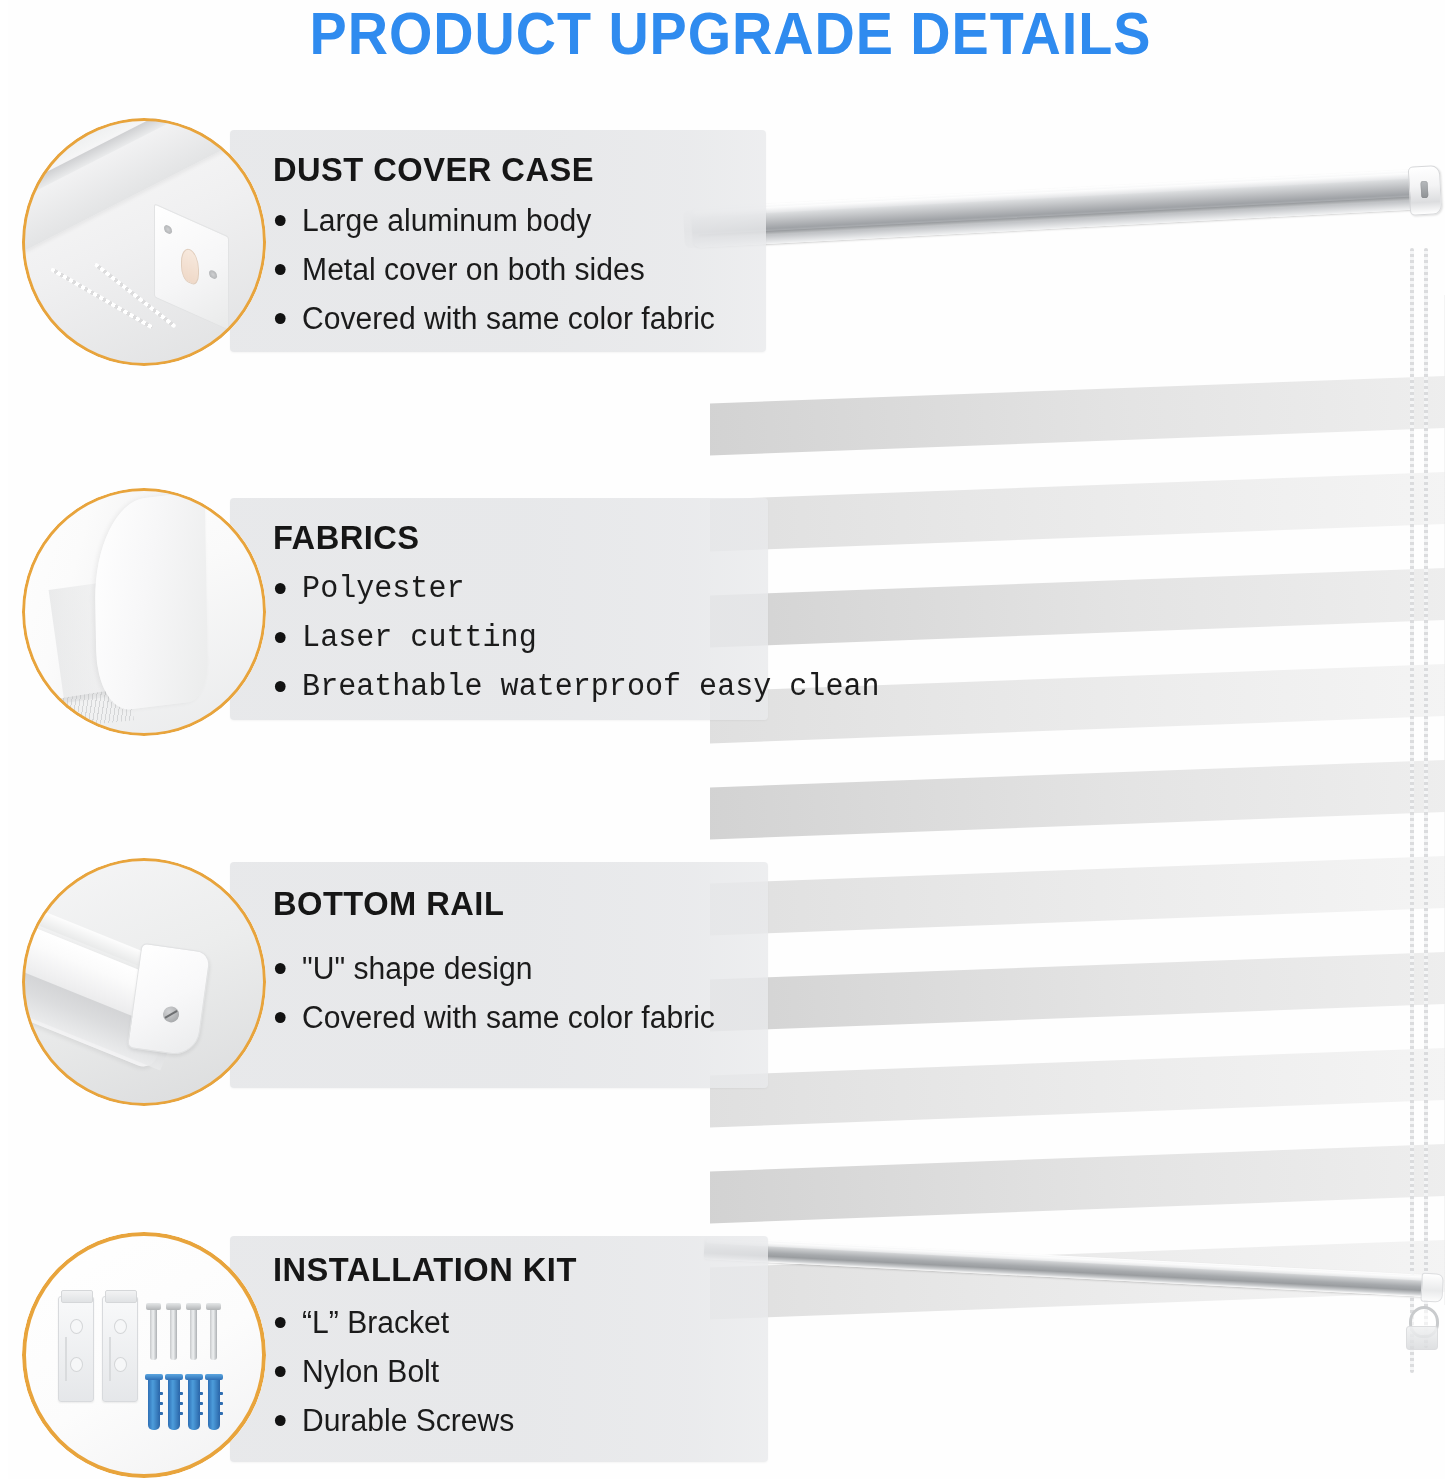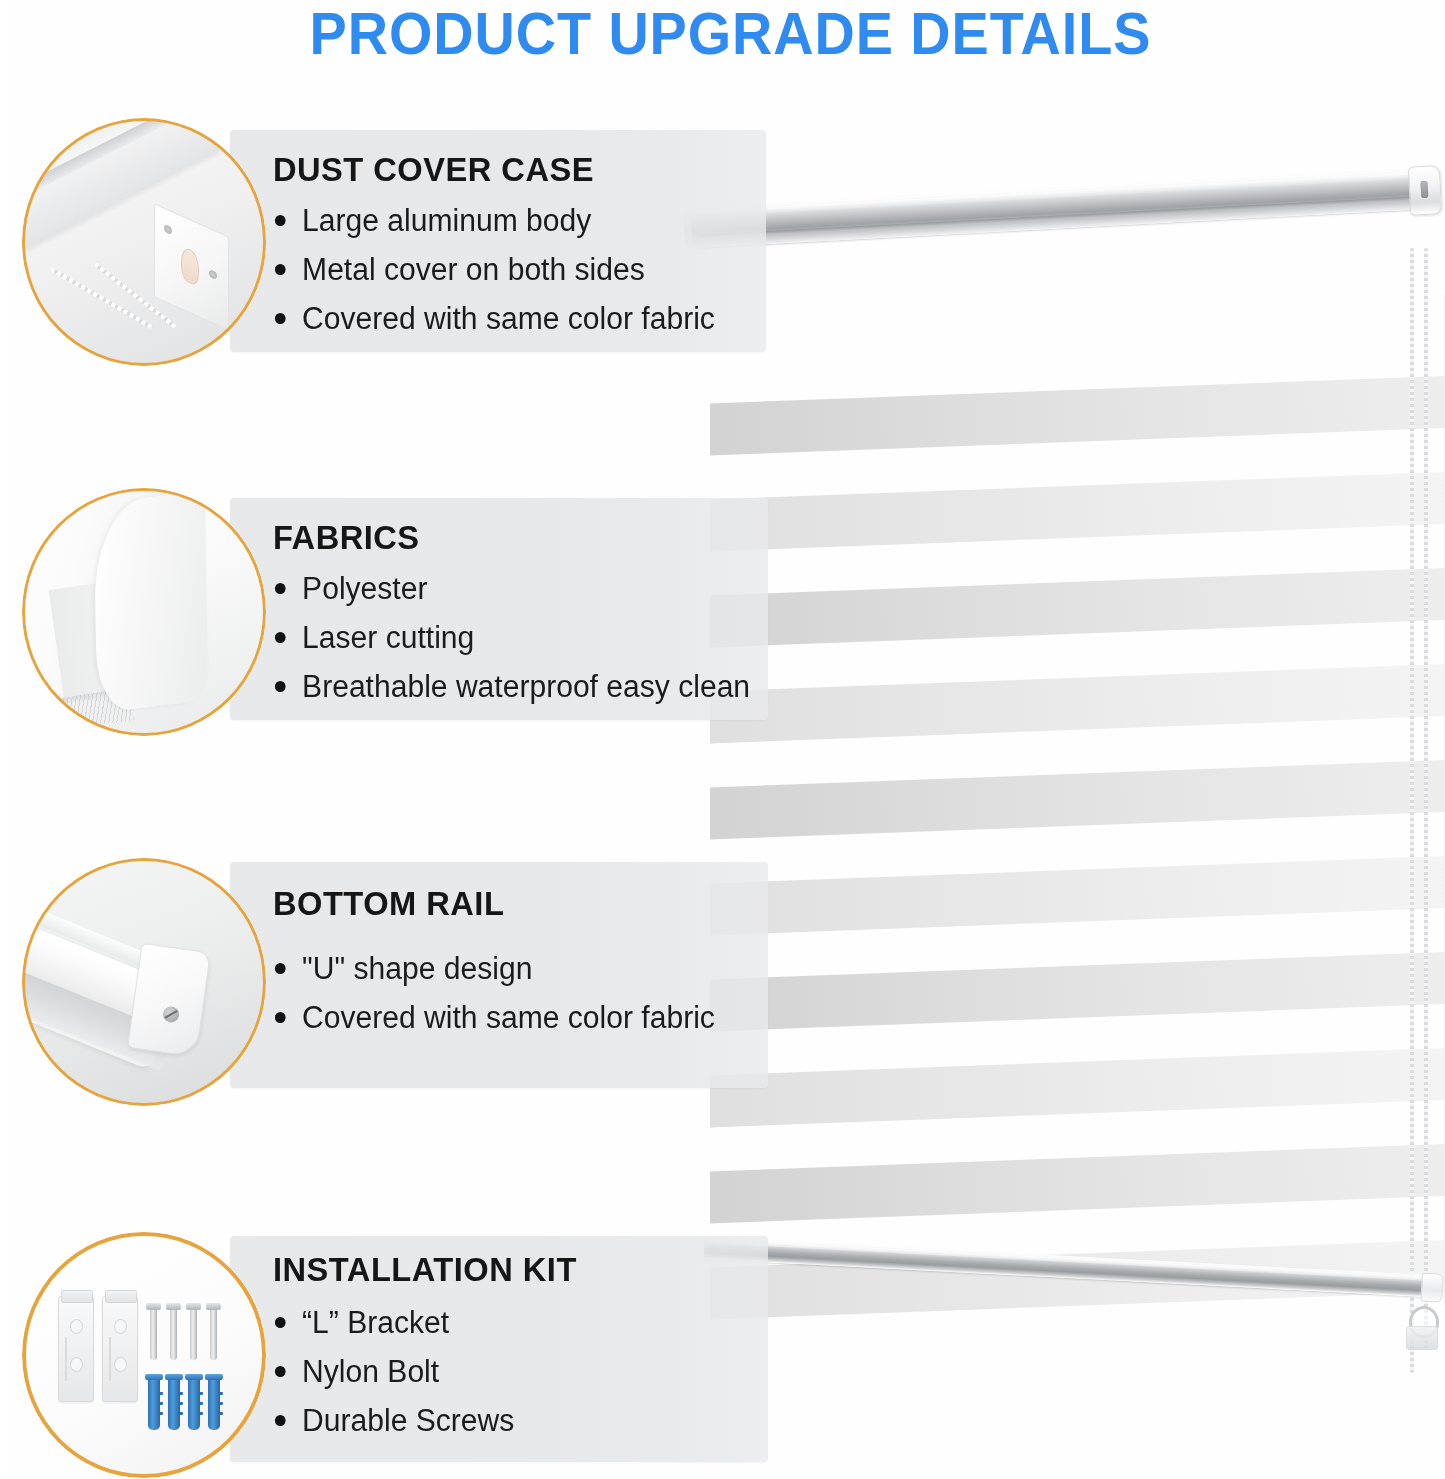--- a/index.html
+++ b/index.html
@@ -437,21 +437,21 @@
         <div class="p2-mesh"></div>
         <div class="p2-sheet"></div>
         <div class="p2-shadow"></div>
         <div class="p2-fold"></div>
       </div>
       <div class="ring"></div>
     </div>
 
     <div class="head" style="left:265px;top:518px;">FABRICS</div>
 
-    <div class="bullets" style="left:265px;top:564px;">
+    <div class="bullets" style="left:265px;top:564px;font-family:Liberation Mono, monospace;">
       <div class="bul"><span class="dot"></span><span>Polyester</span></div>
       <div class="bul"><span class="dot"></span><span>Laser cutting</span></div>
       <div class="bul"><span class="dot"></span><span>Breathable waterproof easy clean</span></div>
     </div>
   </div>
 
   <div class="block">
     <div class="panel" style="left:222px;top:862px;width:538px;height:226px;"></div>
 
     <div class="circle" style="left:14px;top:858px;width:244px;height:248px;">

